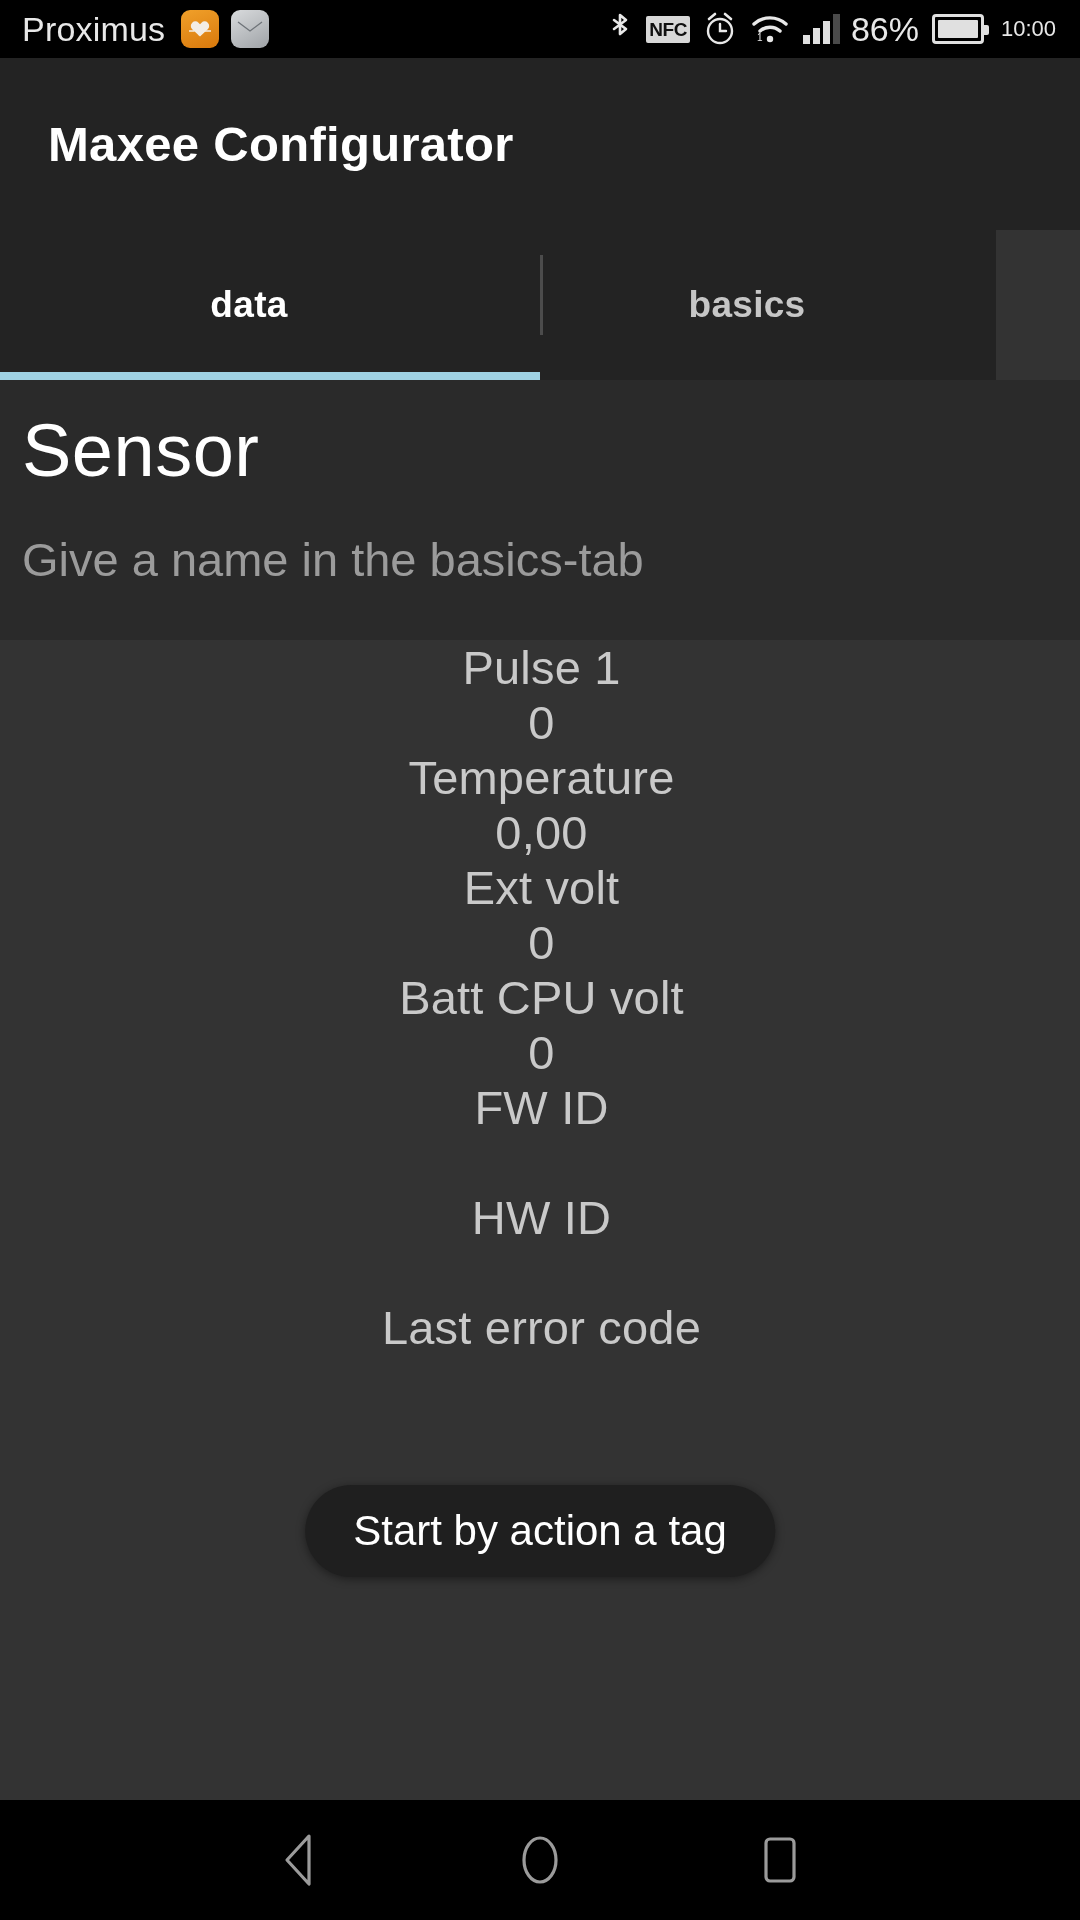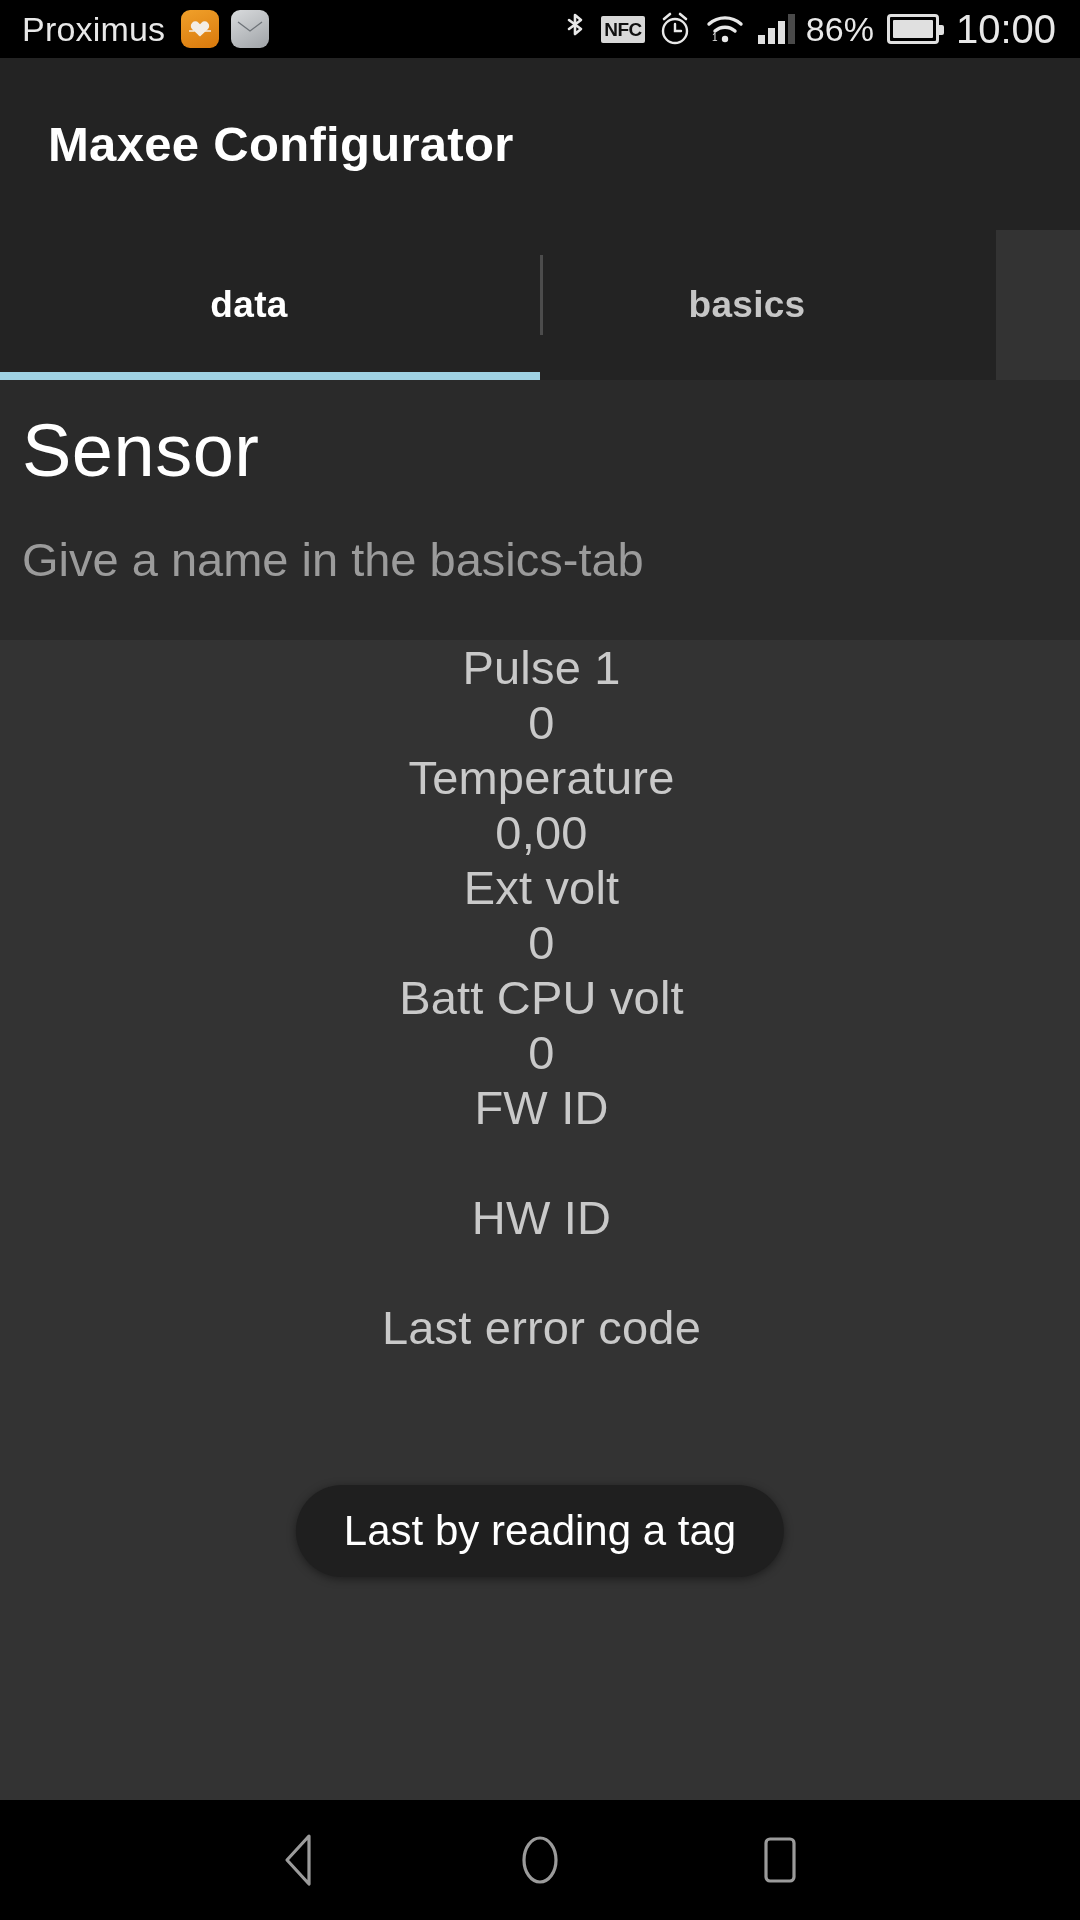--- a/index.html
+++ b/index.html
@@ -73,21 +73,21 @@
     border-radius: 2px;
     font-family: "Liberation Sans", sans-serif;
   }
   .sb-pct {
     color: #e8e8e8;
     font-size: 34px;
     margin-left: -2px;
   }
   .sb-clock {
     color: #e8e8e8;
-    font-size: 40px;
+    font-size: 22px;
     margin-left: 4px;
   }
   .signal-bars {
     display: flex;
     align-items: flex-end;
     gap: 3px;
     height: 30px;
   }
   .signal-bars i { display:block; width: 7px; background: #e0e0e0; }
   .signal-bars i:nth-child(1){ height: 9px; }
@@ -401,21 +401,21 @@
       <span class="row-label">HW ID</span>
       <span class="row-value"></span>
     </div>
     <div class="data-row">
       <span class="row-label">Last error code</span>
       <span class="row-value"></span>
     </div>
   </div>
 
   <div id="toast">
-    <span id="toast-text">Last by reading a tag</span>
+    <span id="toast-text">Start by action a tag</span>
   </div>
 
 
   <div id="nav-bar">
     <div class="nav-btn">
       <svg width="54" height="58" viewBox="0 0 54 58">
         <path d="M36 5 14 29l22 24z" fill="none" stroke="#9b9b9b" stroke-width="3.2" stroke-linejoin="round"></path>
       </svg>
     </div>
     <div class="nav-btn">

